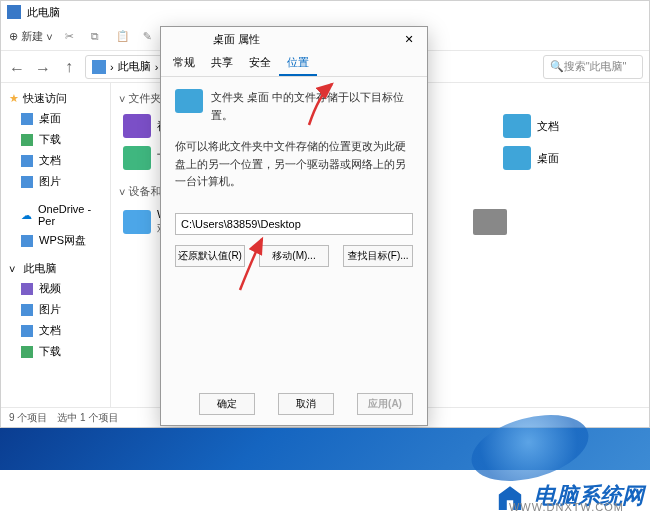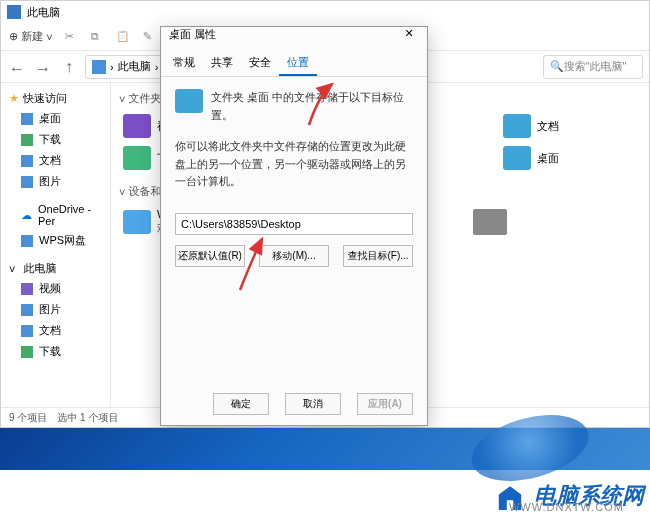--- a/index.html
+++ b/index.html
@@ -40,33 +40,33 @@
 .fi-desk { background: #3fa5d9; }
 .fi-cloud { background: #4ca6e8; }
 .fi-drive { width: 34px; height: 26px; background: #888; border-radius: 2px; }
 .drive-info { font-size: 10px; color: #666; }
 .drive-bar { width: 110px; height: 4px; background: #e0e0e0; margin: 2px 0; }
 .drive-bar .fill { height: 100%; background: #4a90d9; width: 12%; }
 .statusbar { height: 20px; border-top: 1px solid #e8e8e8; font-size: 10px; color: #555; padding: 2px 8px; display: flex; align-items: center; }
 
 
 .dialog { position: absolute; top: 26px; left: 160px; width: 268px; height: 400px; background: #fbfbfb; border: 1px solid #999; box-shadow: 0 6px 20px rgba(0,0,0,0.25); }
-.dlg-title { height: 24px; display: flex; padding: 0 8px; font-size: 11px; }
+.dlg-title { height: 24px; display: flex; align-items: center; padding: 0 8px; font-size: 11px; margin-left: 44px; }
 .dlg-close { margin-left: auto; width: 20px; text-align: center; cursor: pointer; }
 .tabs { display: flex; padding: 0 4px; font-size: 11px; border-bottom: 1px solid #ddd; }
 .tab { padding: 4px 8px; cursor: pointer; }
 .tab.active { border-bottom: 2px solid #0067c0; color: #0067c0; }
 .dlg-body { padding: 12px 14px; font-size: 11px; }
 .info-row { display: flex; align-items: flex-start; gap: 8px; margin-bottom: 14px; }
 .info-icon { width: 28px; height: 24px; background: #3fa5d9; border-radius: 3px; flex-shrink: 0; }
 .info-text { line-height: 1.6; color: #333; }
 .path-input { width: 100%; height: 22px; border: 1px solid #bbb; padding: 0 5px; font-size: 11px; margin-bottom: 10px; }
 .btn-row { display: flex; gap: 14px; }
 .btn { flex: 1; height: 22px; border: 1px solid #bbb; background: #f8f8f8; font-size: 10px; cursor: pointer; }
-.dlg-foot { position: absolute; bottom: 10px; right: 14px; display: flex; gap: 16px; }
+.dlg-foot { position: absolute; bottom: 10px; right: 14px; display: flex; gap: 23px; }
 .dlg-foot .btn { width: 56px; flex: none; }
 .dlg-foot .btn.disabled { color: #aaa; font-weight: bold; }
 
 
 .arrow1 { position: absolute; top: 80px; left: 304px; pointer-events: none; }
 .arrow2 { position: absolute; top: 235px; left: 232px; pointer-events: none; }
 
 
 .wallpaper { position: absolute; top: 428px; left: 0; width: 650px; height: 42px; background: linear-gradient(135deg, #0a3d91, #1565c0 40%, #3d8bd4); }
 .wallpaper .bloom { position: absolute; right: 60px; top: -10px; width: 120px; height: 60px; background: radial-gradient(circle at 50% 40%, #6fb4f0 0%, #1565c0 70%); border-radius: 50%; opacity: 0.7; transform: rotate(-15deg); }

